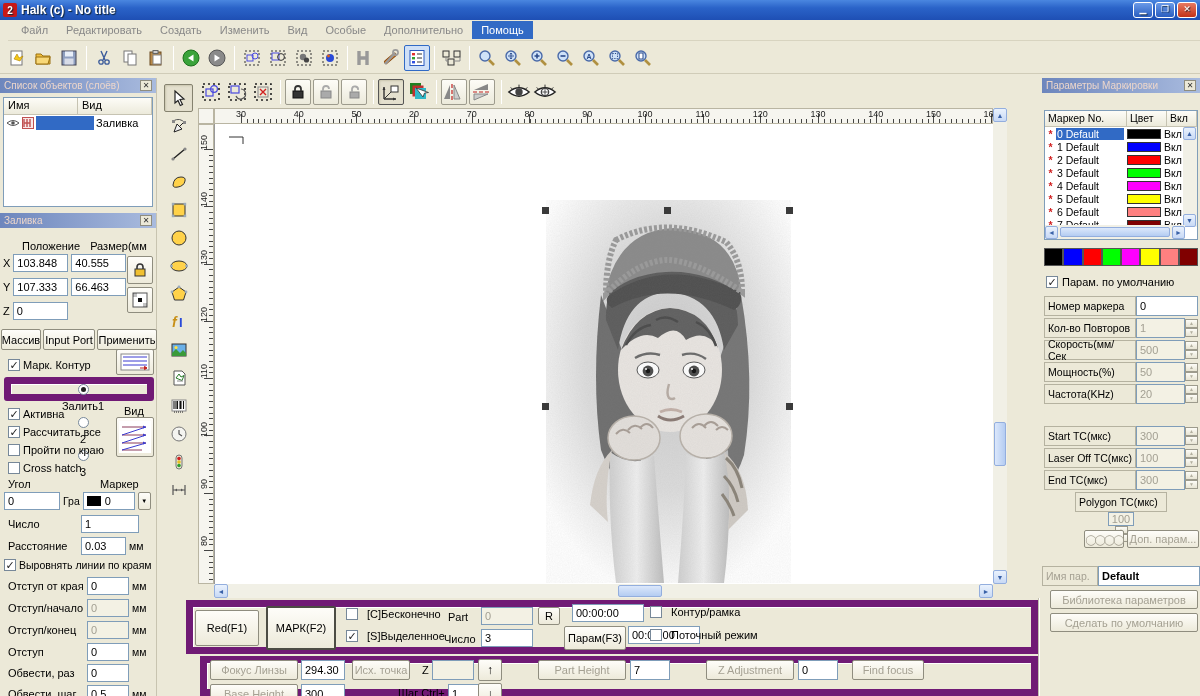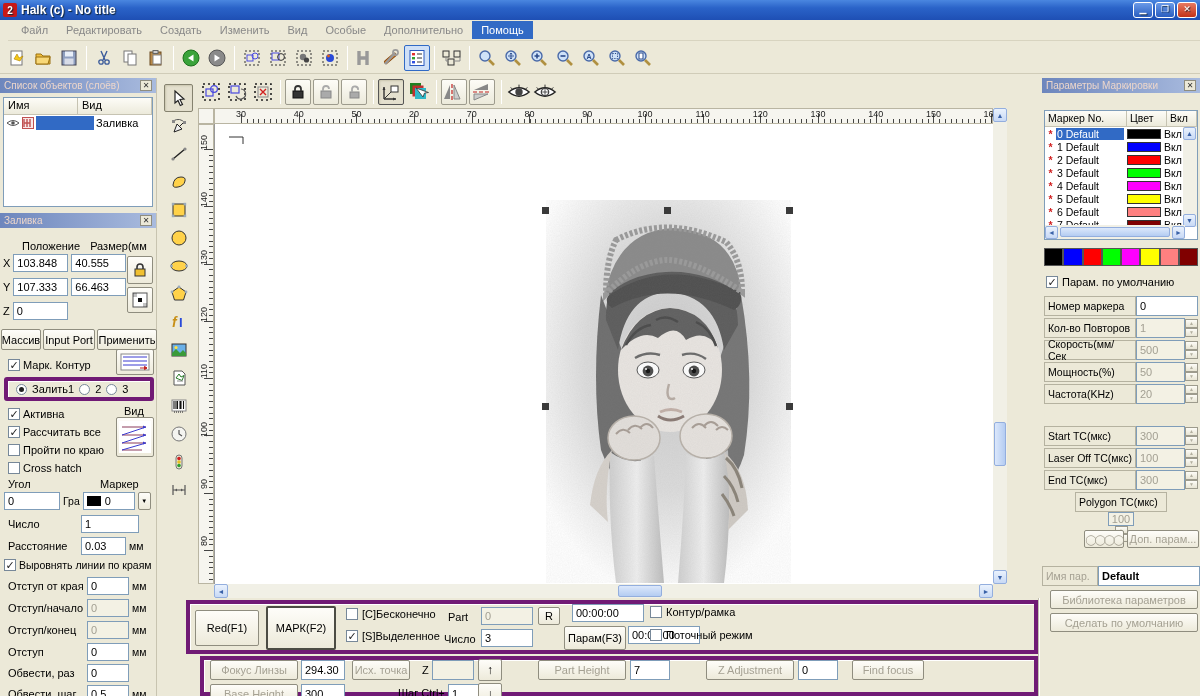--- a/index.html
+++ b/index.html
@@ -43,21 +43,21 @@
   .rad{width:11px;height:11px;border-radius:50%;background:#fff;border:1px solid #789;display:inline-flex;align-items:center;justify-content:center;flex:0 0 auto;}
   .rad.on::after{content:"";width:5px;height:5px;border-radius:50%;background:#222;}
   .spin{display:flex;flex-direction:column;width:13px;height:18px;}
   .spin b{flex:1;border:1px solid #9d9b8d;background:linear-gradient(#fdfcf7,#e8e5d4);font-size:5px;line-height:6px;text-align:center;color:#555;}
   .spin.dis b{color:#b3b0a0;}
   .panel-head{height:15px;background:linear-gradient(90deg,#6d86bd,#a9bbde);display:flex;align-items:center;
     padding:0 4px;color:#ecd6cb;font-size:10px;}
   .panel-head .px{margin-left:auto;width:12px;height:11px;background:#ece9d8;border:1px solid #8f8d7f;color:#333;
     font-size:8px;line-height:9px;text-align:center;font-weight:bold;}
   .lblbox{border:1px solid #b5b2a0;display:flex;align-items:center;padding:0 3px;font-size:10.5px;background:transparent;}
-  .etchbox{border:4px solid #701a75;box-shadow:1px 1px 0 #fff inset;}
+  .etchbox{border:7px solid #701a75;box-shadow:1px 1px 0 #fff inset;flex-direction:column;}
 
   
   .obj-panel{position:absolute;left:0;top:78px;width:157px;height:133px;background:#ECE9D8;border-right:1px solid #c8c4b0;}
   .obj-table{position:absolute;left:3px;top:19px;width:150px;height:110px;background:#fff;border:1px solid #7F9DB9;}
   .obj-thead{display:flex;height:17px;border-bottom:1px solid #c6c3b2;}
   .obj-th{border-right:1px solid #c6c3b2;background:linear-gradient(#fdfcf7,#eceadb);padding:1px 4px;flex:0 0 auto;}
   .obj-row{display:flex;align-items:center;height:16px;padding-left:2px;}
   .sel-cell{width:58px;height:14px;background:#316AC5;margin:0 2px;}
 
   .fill-panel{position:absolute;left:0;top:213px;width:157px;height:483px;background:#ECE9D8;border-right:1px solid #c8c4b0;}
@@ -109,21 +109,21 @@
   .swatches{position:absolute;left:2px;top:170px;width:154px;height:18px;display:flex;gap:0;}
   .swatches i{flex:1;border:1px solid #555;}
   .prow{position:absolute;left:2px;display:flex;align-items:center;height:20px;width:154px;}
   .prow .lblbox{width:92px;height:20px;flex:0 0 auto;}
   .prow .field{flex:1;height:20px;}
   .rings{letter-spacing:-2px;font-size:10px;color:#8a8875;}
 
   
   .bottom-band{position:absolute;left:186px;top:598px;width:852px;height:98px;background:#ECE9D8;}
   .vdiv{position:absolute;left:1038px;top:598px;width:2px;height:98px;background:#c3bfad;border-right:1px solid #fff;}
-  .brow{position:absolute;display:flex;align-items:center;gap:4px;}
+  .brow{position:absolute;display:flex;align-items:center;gap:9px;}
   .arrowbtn{width:24px;height:22px;font-size:12px;}
 </style>
 </head>
 <body>
 
 <div id="app">
 
   <div class="titlebar">
     <span class="appicon">2</span>
     <span>Halk (c) - No title</span>

